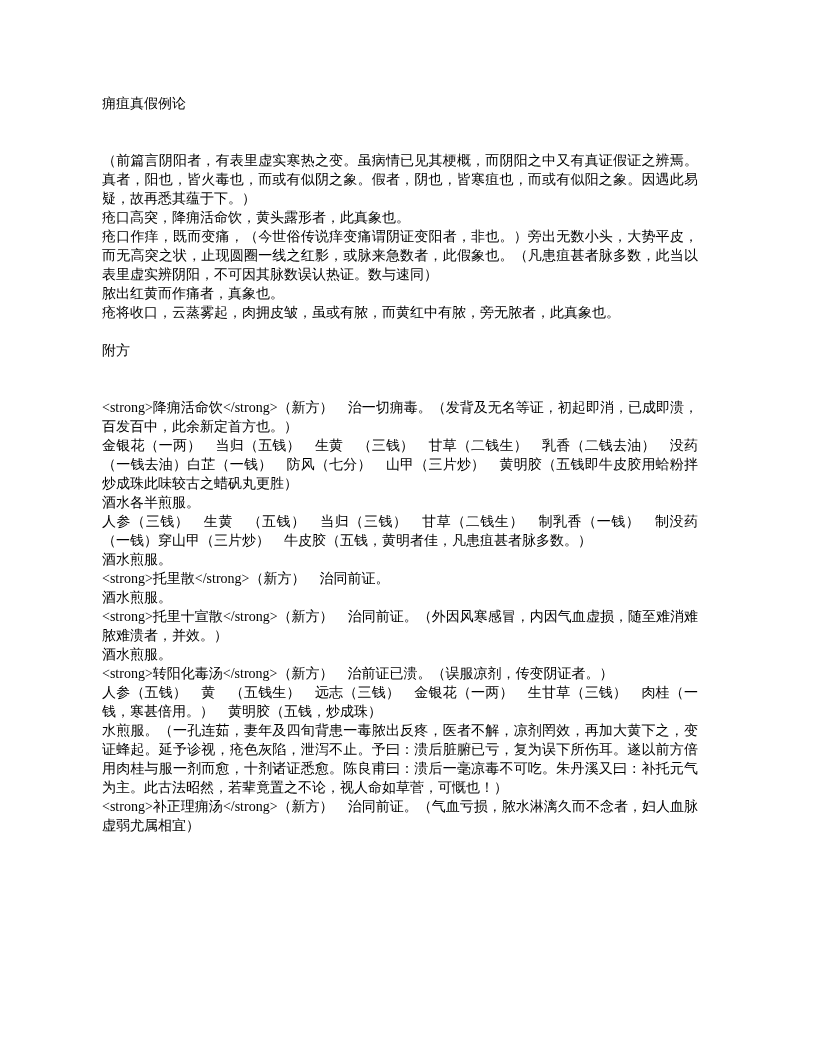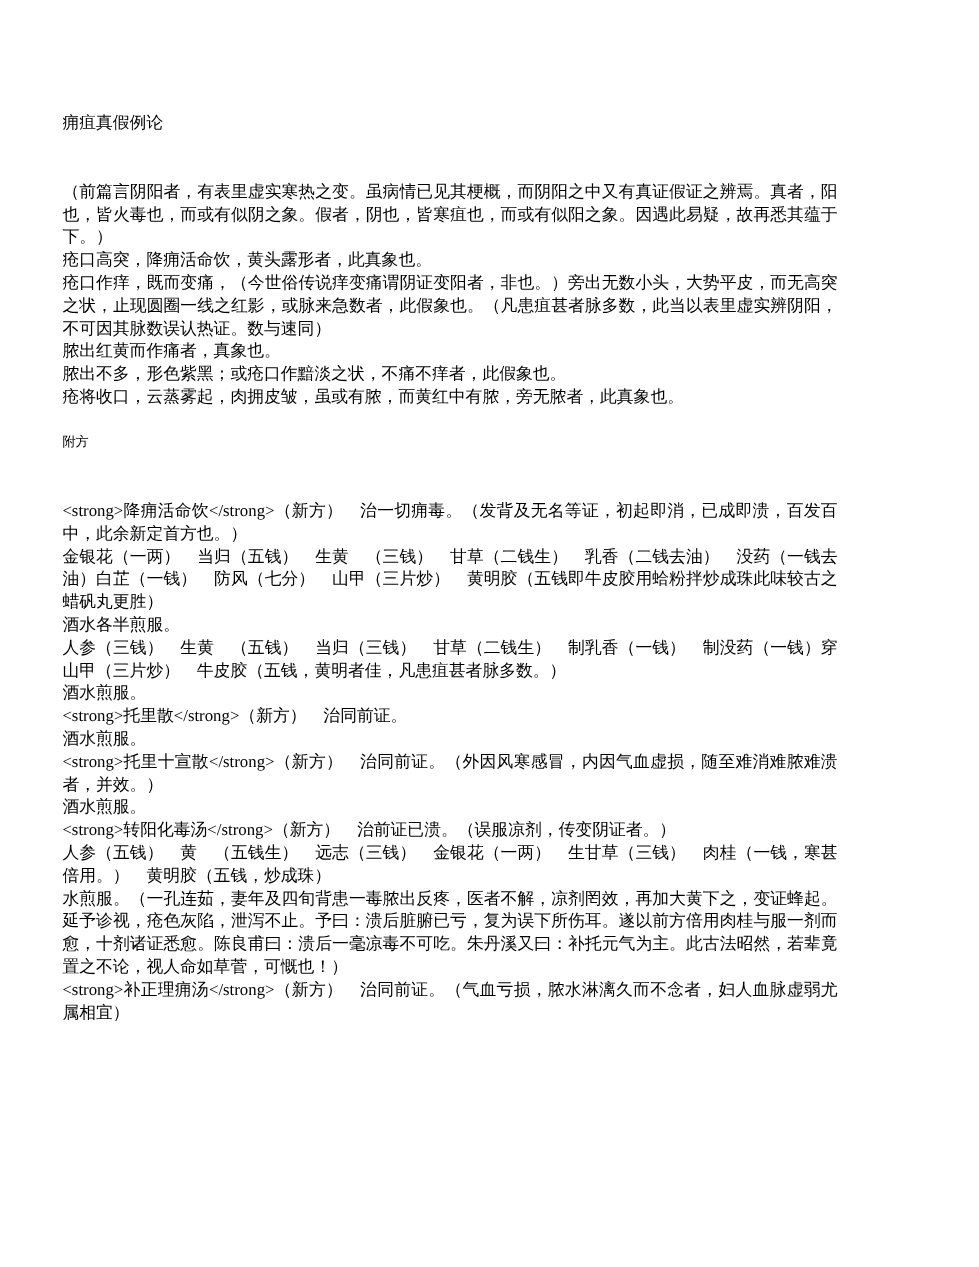--- a/index.html
+++ b/index.html
@@ -7,54 +7,53 @@
     padding: 0;
     background: #ffffff;
   }
   .page {
     position: relative;
     width: 816px;
     min-height: 1056px;
     margin: 0 auto;
     box-sizing: border-box;
     background: #ffffff;
-    padding: 94px 118px 40px 52px;
+    padding: 94px 118px 40px 102px;
     font-family: "Liberation Serif", "DejaVu Serif", serif;
     font-size: 14px;
     line-height: 19px;
     color: #000000;
   }
   .doc-title {
     margin: 0 0 38px 0;
     font-size: 14px;
     font-weight: normal;
   }
   .para {
     margin: 0;
     text-align: justify;
     word-break: break-all;
   }
   .section-heading {
     margin: 19px 0 38px 0;
-    font-size: 11px;
+    font-size: 14px;
     font-weight: normal;
   }
 </style>
 </head>
 <body>
 
 <div class="page">
   <p class="doc-title">痈疽真假例论</p>
 
   <div>
       <p class="para">（前篇言阴阳者，有表里虚实寒热之变。虽病情已见其梗概，而阴阳之中又有真证假证之辨焉。真者，阳也，皆火毒也，而或有似阴之象。假者，阴也，皆寒疽也，而或有似阳之象。因遇此易疑，故再悉其蕴于下。）</p>
       <p class="para">疮口高突，降痈活命饮，黄头露形者，此真象也。</p>
       <p class="para">疮口作痒，既而变痛，（今世俗传说痒变痛谓阴证变阳者，非也。）旁出无数小头，大势平皮，而无高突之状，止现圆圈一线之红影，或脉来急数者，此假象也。（凡患疽甚者脉多数，此当以表里虚实辨阴阳，不可因其脉数误认热证。数与速同）</p>
       <p class="para">脓出红黄而作痛者，真象也。</p>
-      <p class="para">脓出不多，形色紫黑；或疮口作黯淡之状，不痛不痒者，此假象也。</p>
       <p class="para">疮将收口，云蒸雾起，肉拥皮皱，虽或有脓，而黄红中有脓，旁无脓者，此真象也。</p>
     </div>
 
   <p class="section-heading">附方</p>
 
   <div>
       <p class="para">&lt;strong&gt;降痈活命饮&lt;/strong&gt;（新方）　治一切痈毒。（发背及无名等证，初起即消，已成即溃，百发百中，此余新定首方也。）</p>
       <p class="para">金银花（一两）　当归（五钱）　生黄　（三钱）　甘草（二钱生）　乳香（二钱去油）　没药（一钱去油）白芷（一钱）　防风（七分）　山甲（三片炒）　黄明胶（五钱即牛皮胶用蛤粉拌炒成珠此味较古之蜡矾丸更胜）</p>
       <p class="para">酒水各半煎服。</p>
       <p class="para">人参（三钱）　生黄　（五钱）　当归（三钱）　甘草（二钱生）　制乳香（一钱）　制没药（一钱）穿山甲（三片炒）　牛皮胶（五钱，黄明者佳，凡患疽甚者脉多数。）</p>

